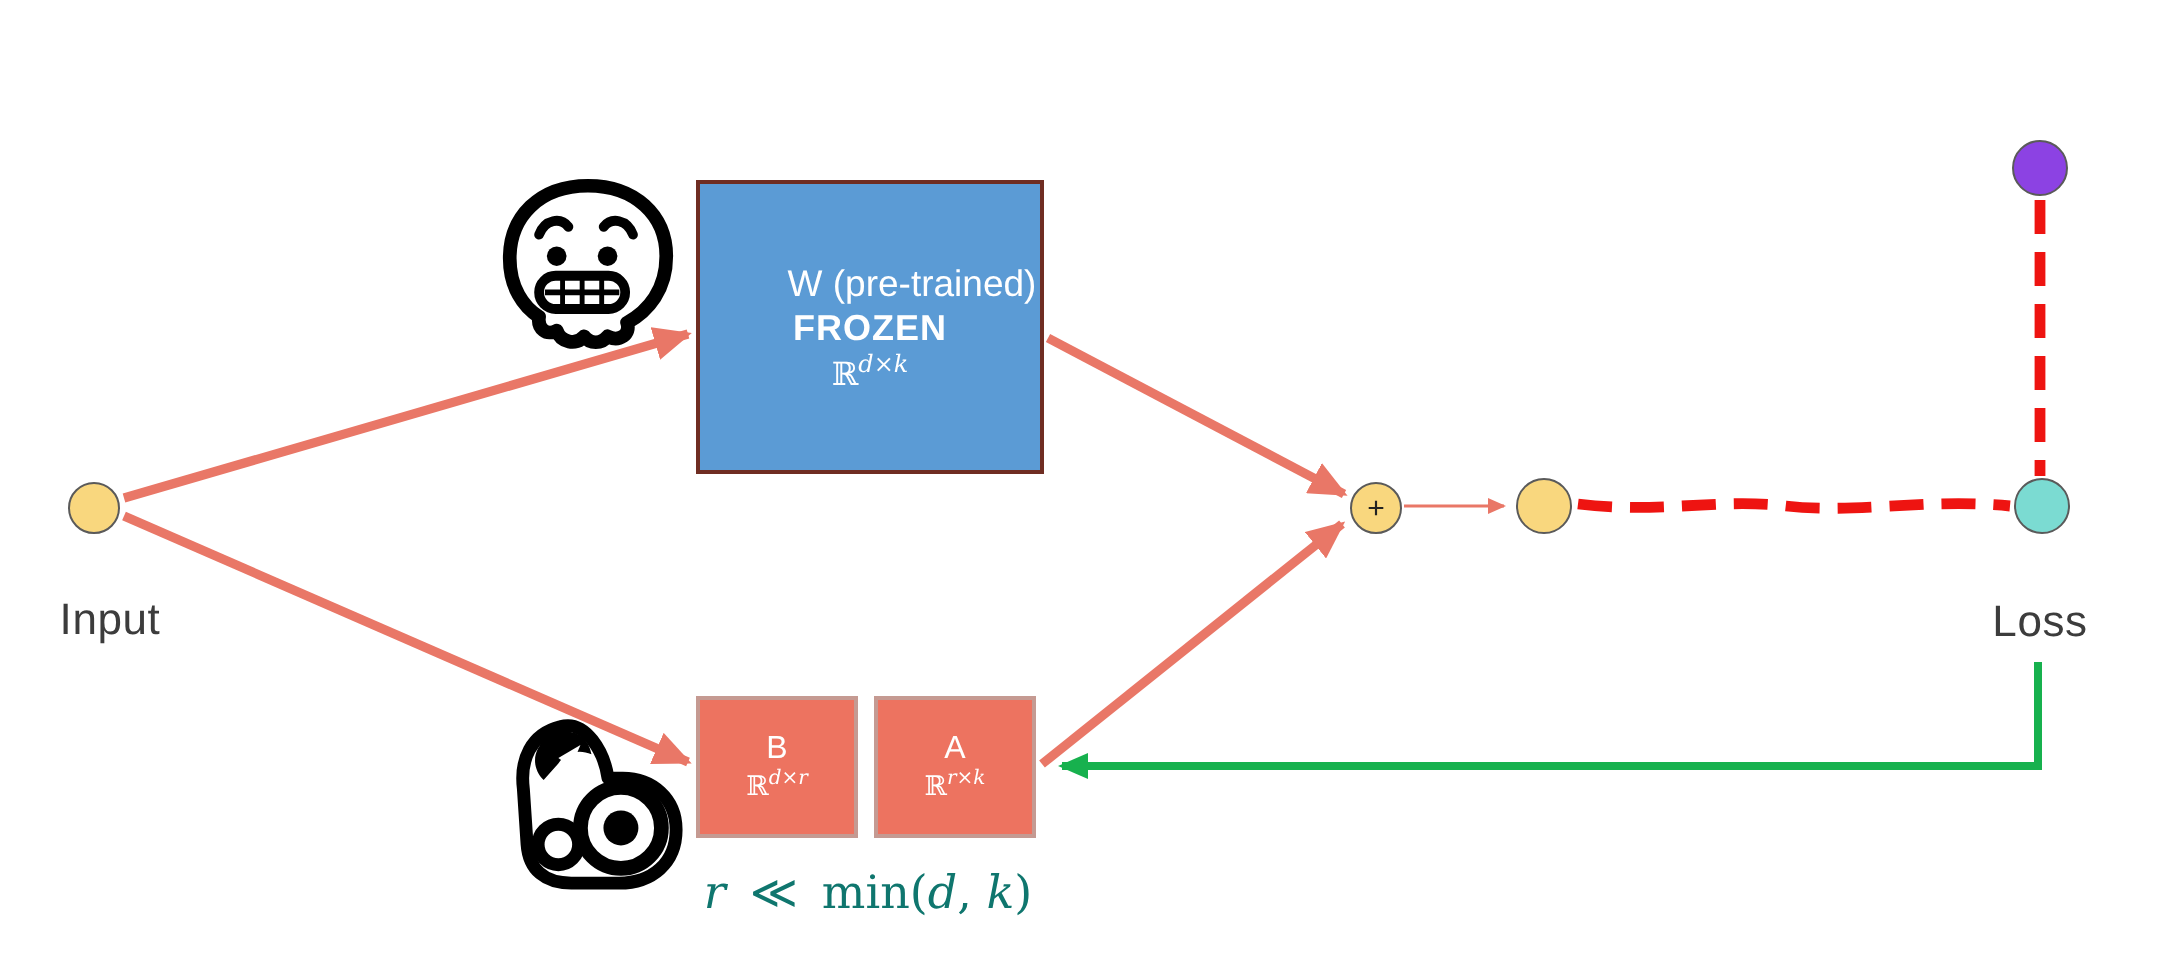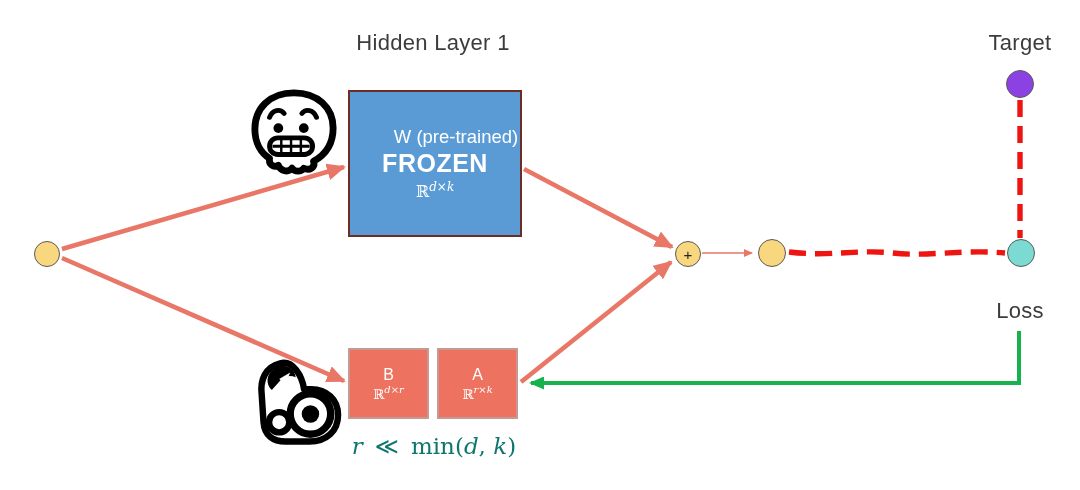--- a/index.html
+++ b/index.html
@@ -18,21 +18,21 @@
   
   .lbl{position:absolute;text-align:center;font-size:22px;letter-spacing:.3px;font-weight:400;}
   
   .w-box{
     position:absolute;left:348px;top:90px;width:174px;height:147px;
     background:var(--w-fill);border:2px solid var(--w-border);box-sizing:border-box;
     display:flex;flex-direction:column;justify-content:center;align-items:center;
     color:#fff;text-align:center;line-height:1.25;
   }
   .w-title{font-size:18.5px;margin-left:42px;}
-  .w-sub{font-size:25px;font-weight:bold;letter-spacing:.5px;}
+  .w-sub{font-size:18px;font-weight:bold;letter-spacing:.5px;}
   .dim{font-family:"DejaVu Serif","DejaVu Sans",serif;font-size:16px;}
   .dim sup{font-style:italic;font-size:12px;}
   .lora-box{
     position:absolute;top:348px;width:81px;height:71px;
     background:var(--lora-fill);border:2px solid var(--lora-border);box-sizing:border-box;
     display:flex;flex-direction:column;justify-content:center;align-items:center;
     color:#fff;text-align:center;line-height:1.2;
   }
   .lora-title{font-size:16px;}
   .lora-box .dim{font-size:13.5px;}
@@ -76,22 +76,20 @@
     <path d="M524,169 L672,247" class="salmon-line" marker-end="url(#mSalmon)"></path>
     <path d="M521,382 L671,262" class="salmon-line" marker-end="url(#mSalmon)"></path>
     <path d="M702,253 L752,253" class="salmon-thin" marker-end="url(#mSalmonSm)"></path>
 
     <path d="M1020,100 L1020,238" class="red-dash"></path>
     <path d="M789,252 C830,257 858,249 893,253 C928,257 963,249 1005,253" class="red-dash"></path>
 
     <path d="M1019,331 L1019,383 L531,383" class="green-line" marker-end="url(#mGreen)"></path>
   </svg>
 
-  <div class="lbl" style="left:283px;top:30px;width:300px;">Hidden Layer 1</div>
-  <div class="lbl" style="left:960px;top:30px;width:120px;">Target</div>
 
   <div class="w-box">
     <div class="w-title">W (pre-trained)</div>
     <div class="w-sub">FROZEN</div>
     <div class="dim"><span>ℝ</span><sup>d×k</sup></div>
   </div>
 
   <div class="lora-box" style="left:348px;">
     <div class="lora-title">B</div>
     <div class="dim"><span>ℝ</span><sup>d×r</sup></div>
@@ -100,20 +98,21 @@
     <div class="lora-title">A</div>
     <div class="dim"><span>ℝ</span><sup>r×k</sup></div>
   </div>
 
   <div class="node n-yellow" style="left:34px;top:241px;width:26px;height:26px;"></div>
   <div class="node n-yellow sum" style="left:675px;top:241px;width:26px;height:26px;">+</div>
   <div class="node n-yellow" style="left:758px;top:239px;width:28px;height:28px;"></div>
   <div class="node n-cyan" style="left:1007px;top:239px;width:28px;height:28px;"></div>
   <div class="node n-purple" style="left:1006px;top:70px;width:28px;height:28px;"></div>
 
+  <div class="lbl" style="left:5px;top:297px;width:100px;">Input</div>
   <div class="lbl" style="left:960px;top:298px;width:120px;">Loss</div>
 
   <div class="equation">
     <span class="it">r</span><span class="rel">≪</span><span>min(</span><span class="it">d</span><span>, </span><span class="it">k</span><span>)</span>
   </div>
 
   <div class="icon-wrap" style="left:243px;top:87px;width:102px;height:90px;">
     <svg viewBox="0 0 104 92" width="102" height="90">
       <path d="M52,6 C27,6 12,22 12,43 C12,58 19,68 27,73 C26,79 31,83 36,80 C38,86 46,88 50,83 C53,87 59,87 62,83 C68,86 74,82 72,76 C83,70 92,59 92,42 C92,21 76,6 52,6 Z" fill="#fff" stroke="#000" stroke-width="7" stroke-linejoin="round"></path>
       <path d="M27,31 C30,23 38,22 42,27" fill="none" stroke="#000" stroke-width="5" stroke-linecap="round"></path>

